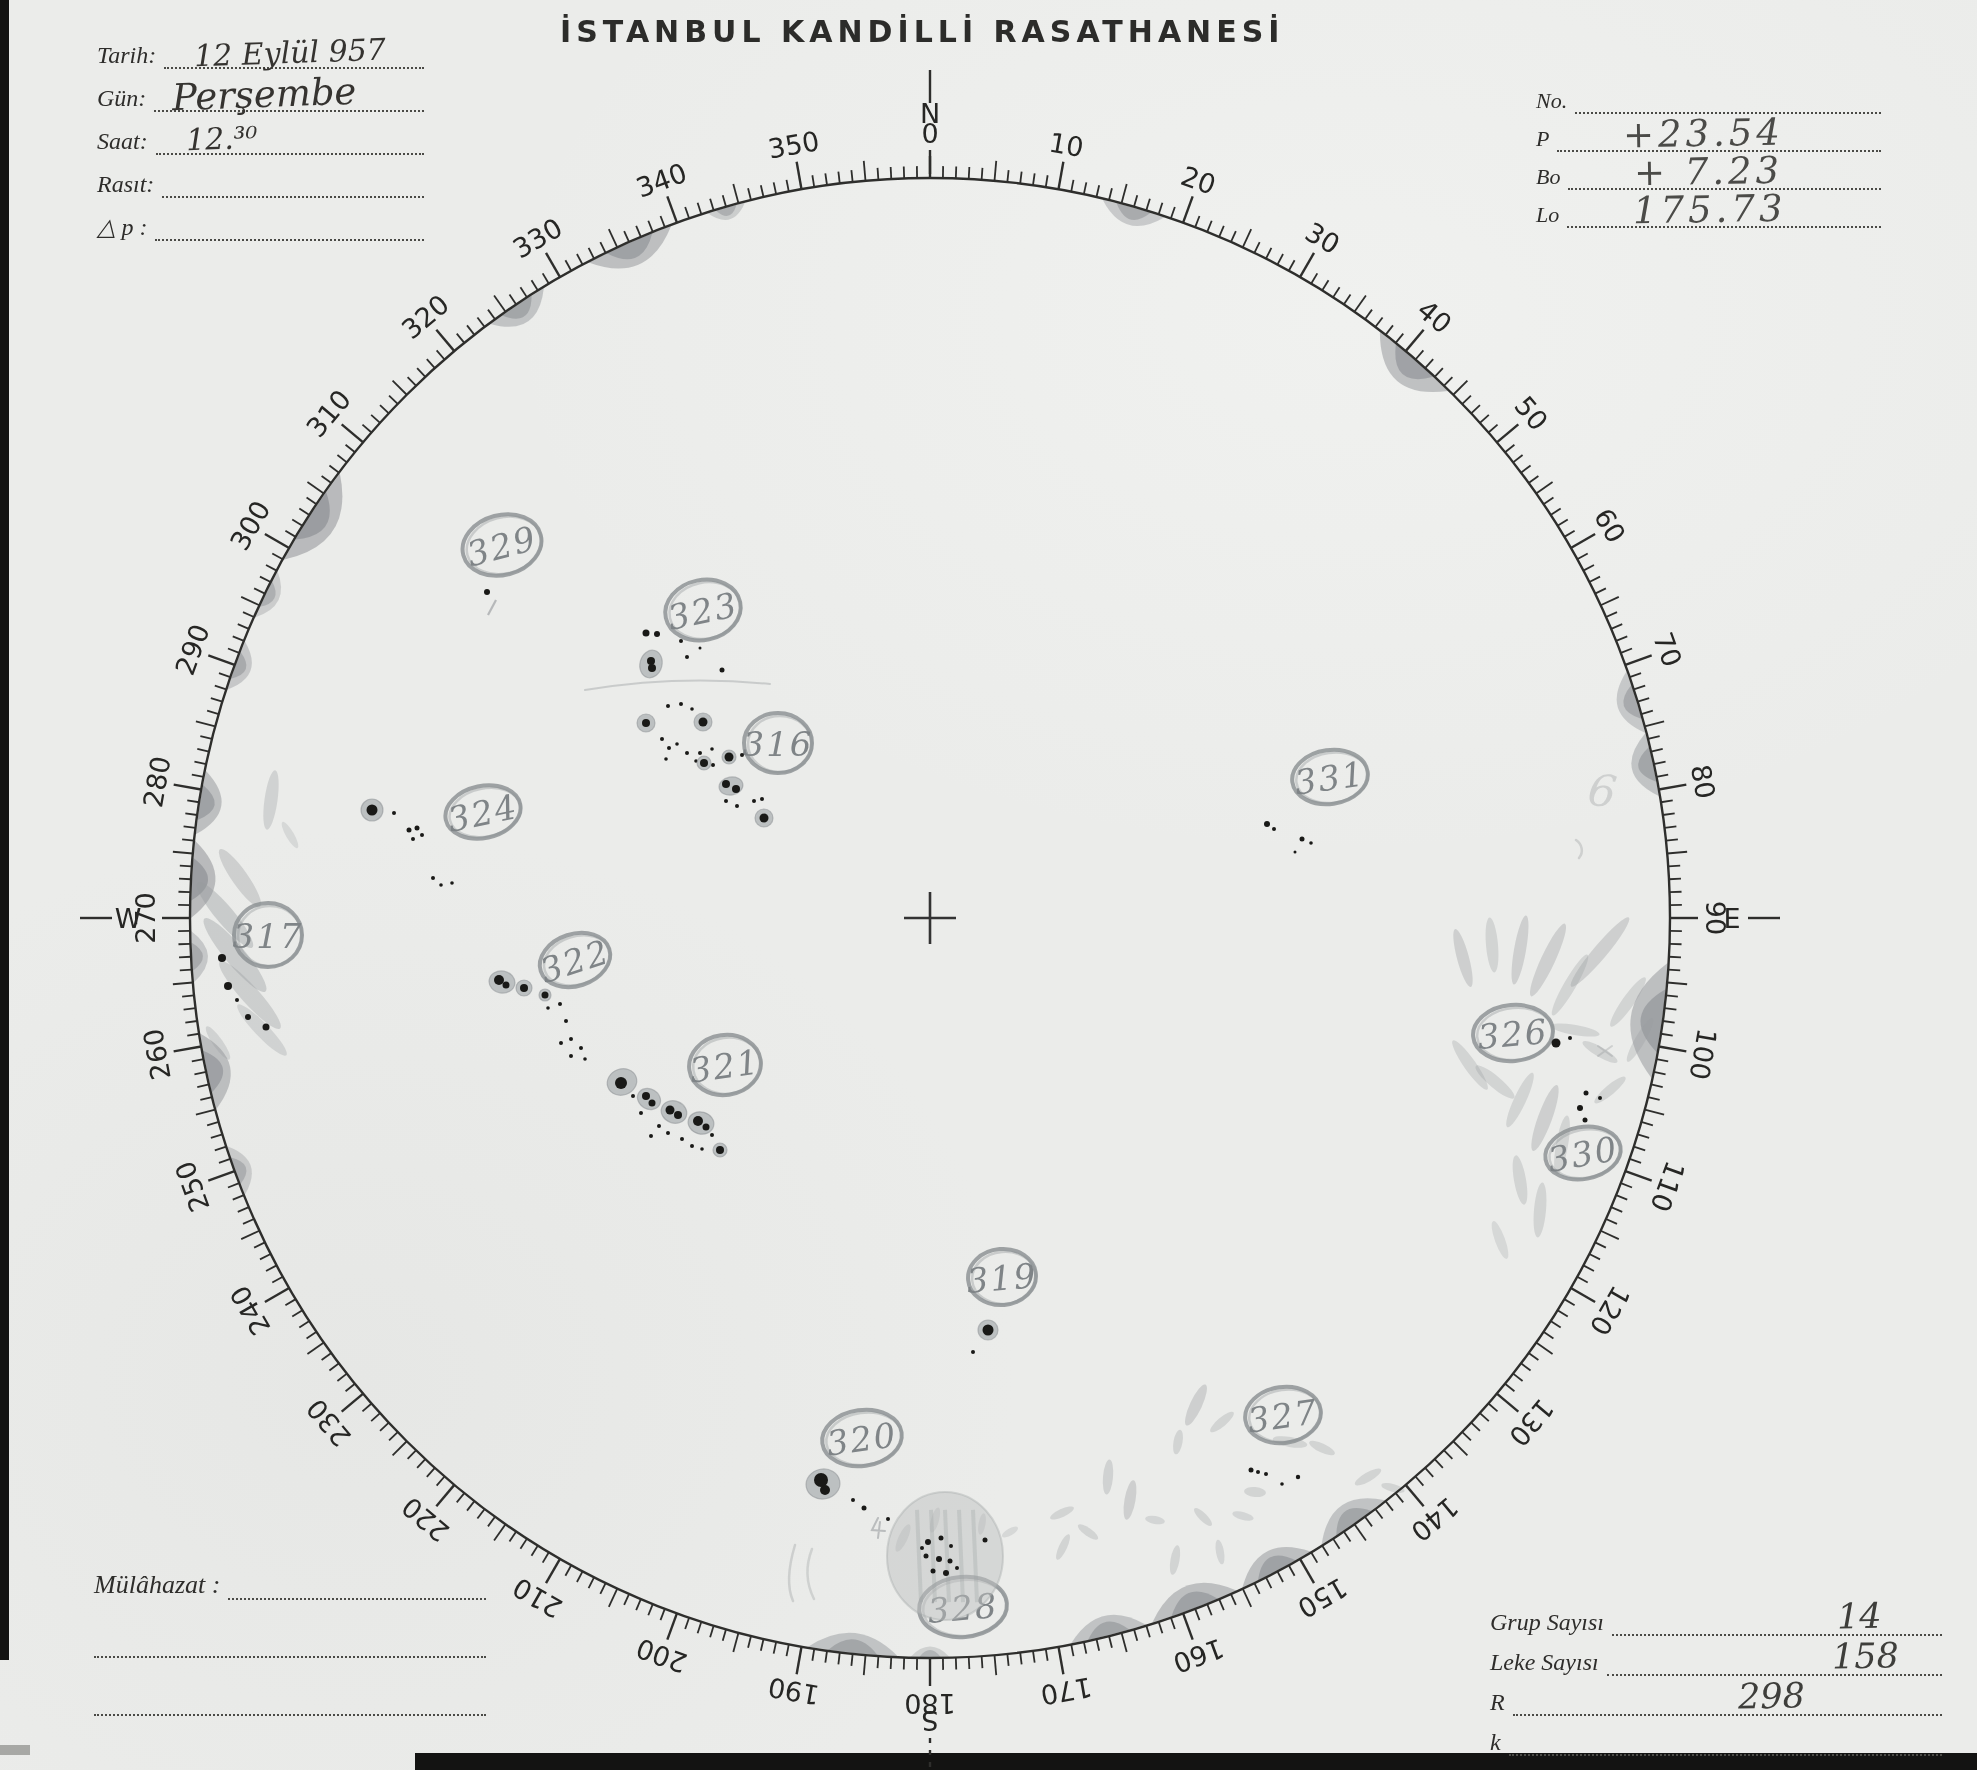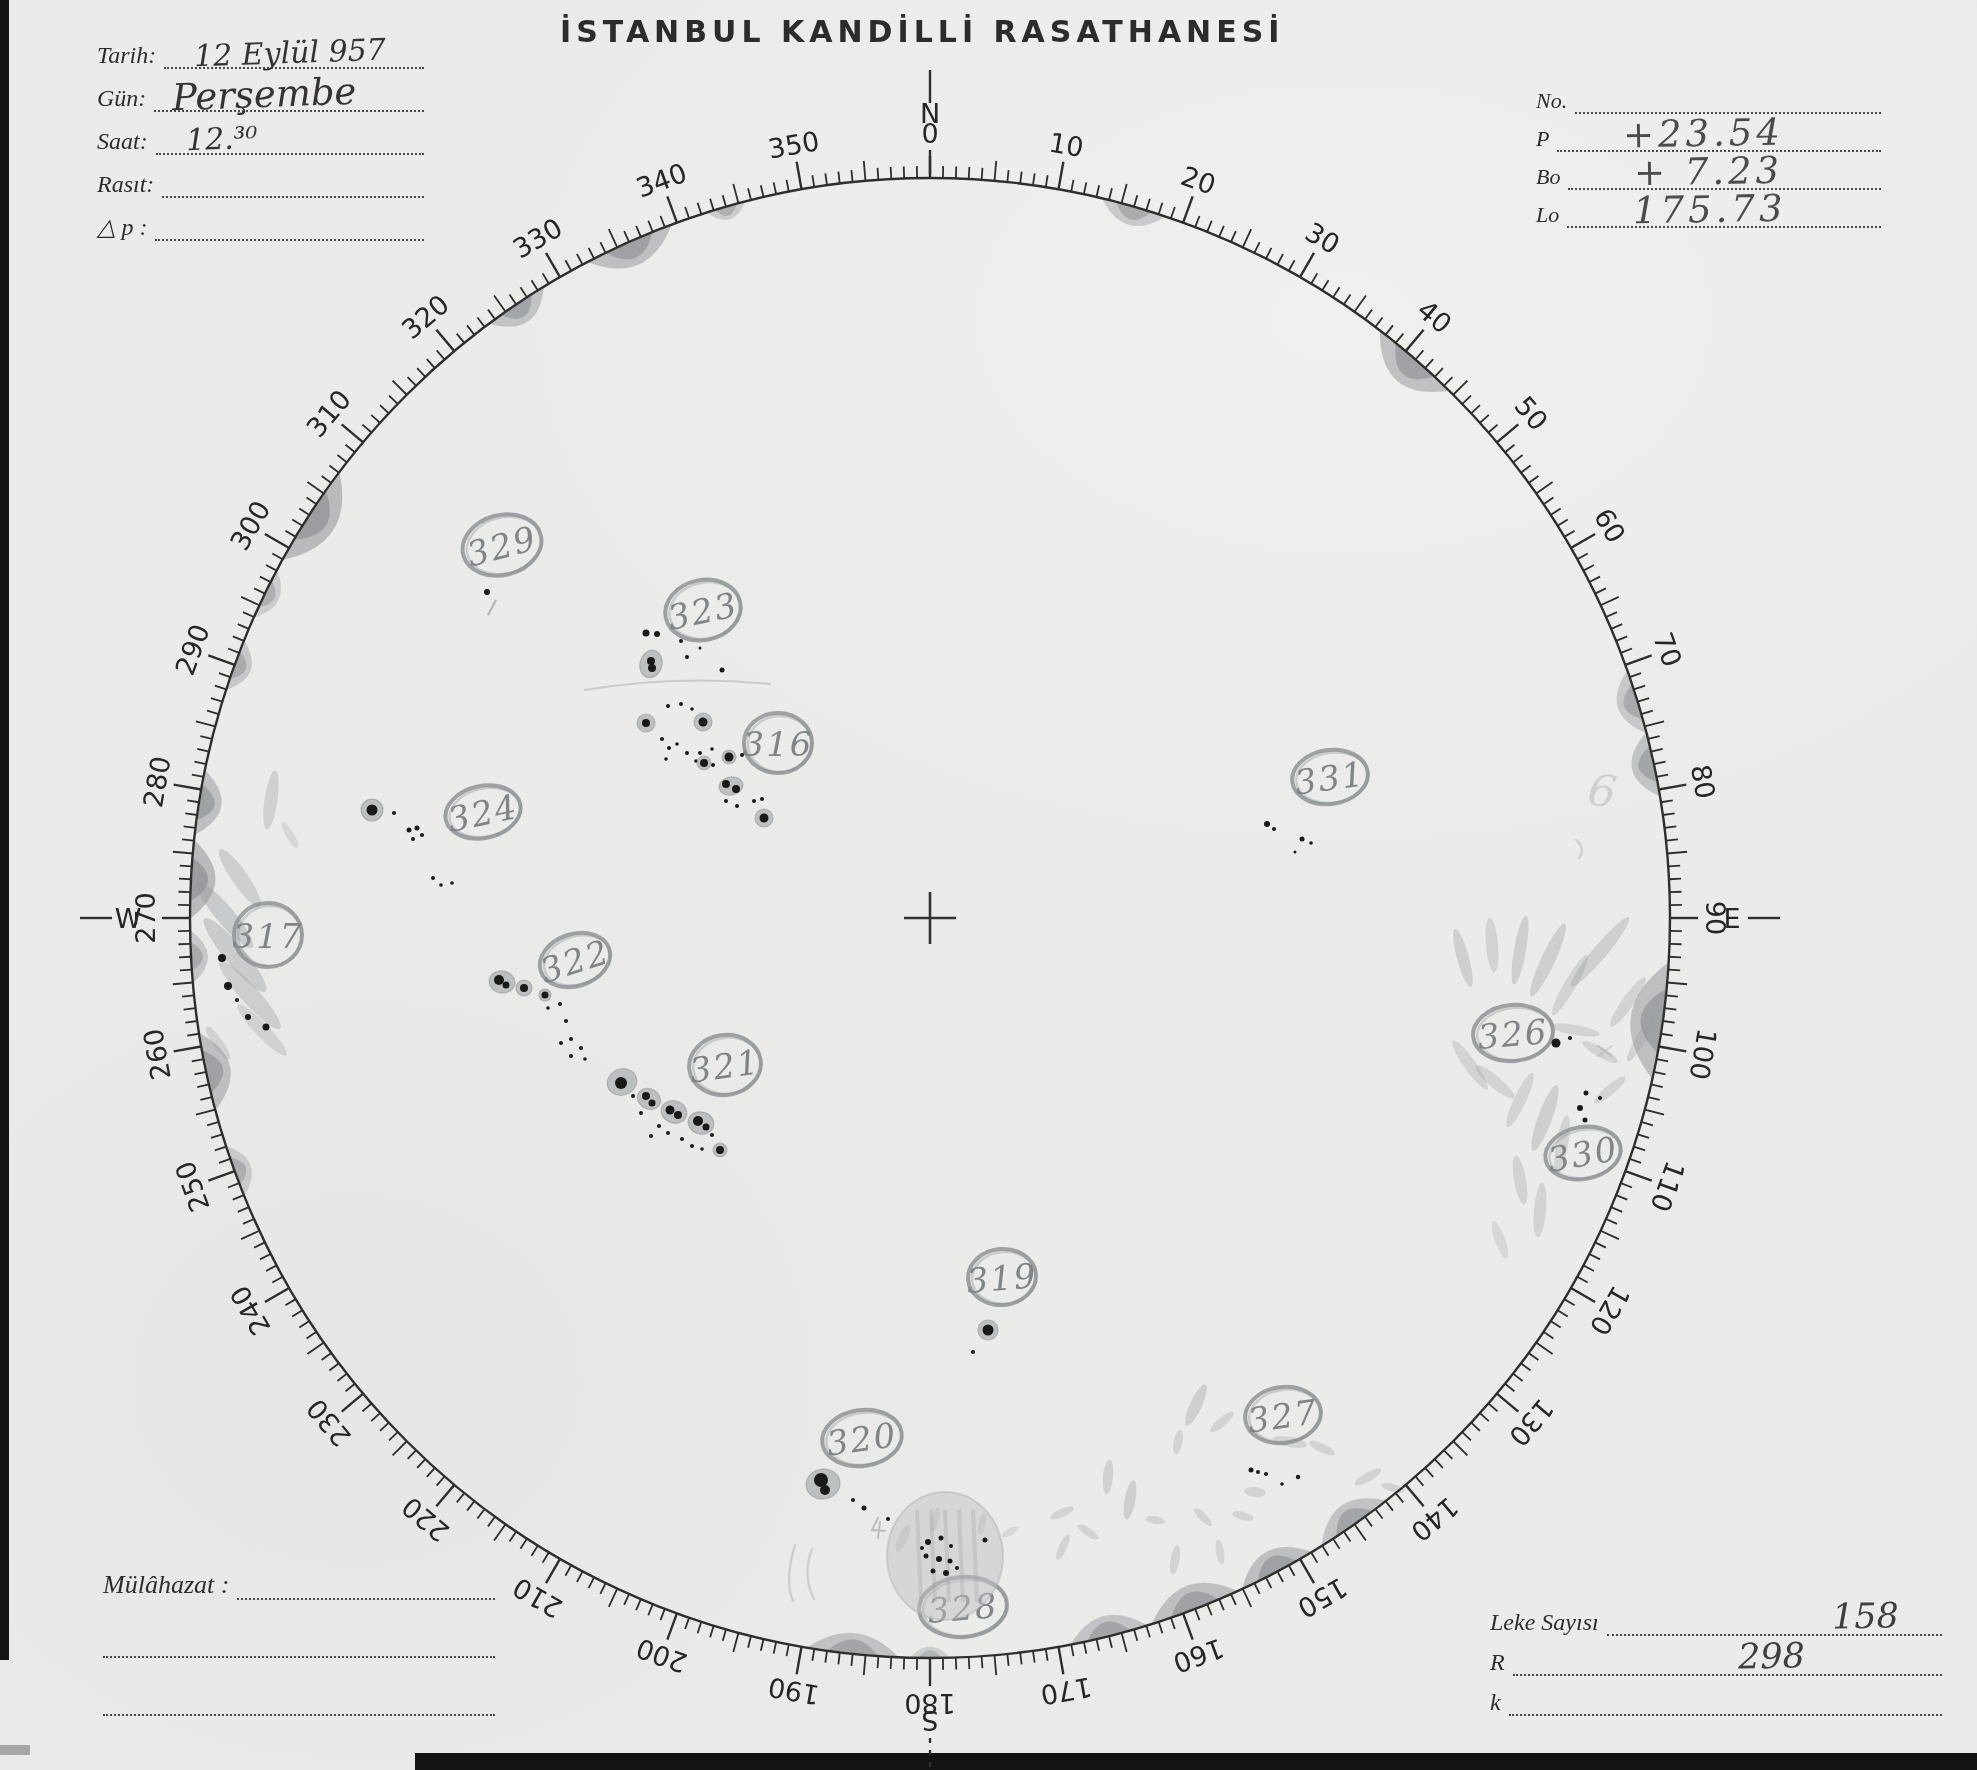--- a/index.html
+++ b/index.html
@@ -23,21 +23,21 @@
   .dotline{flex:1;border-bottom:2.5px dotted #4a4a46;position:relative;height:6px;}
   .hw{position:absolute;white-space:nowrap;font-family:"DejaVu Serif",serif;font-style:italic;}
   .form-tl{left:86px;top:26px;width:338px;}
   .form-tl .row{height:43px;margin-left:11px;}
   .form-tl .hw{left:30px;bottom:-3px;font-size:30px;color:#353330;transform:rotate(-2deg);}
   .form-tl .row:nth-child(2) .hw{font-size:37px;left:18px;bottom:-6px;}
   .form-tr{left:1512px;top:76px;width:345px;margin-left:24px;}
   .form-tr .row{height:38px;}
   .form-tr .lbl{font-size:22px;}
   .form-tr .hw{left:66px;bottom:-5px;font-size:37px;color:#4b4b48;letter-spacing:4px;transform:rotate(-1deg);}
-  .form-bl{left:103px;top:1566px;width:392px;}
+  .form-bl{left:94px;top:1566px;width:392px;}
   .form-bl .row{height:34px;}
   .form-bl .row.spacer{height:58px;}
   .form-bl .lbl{font-size:26px;}
   .form-br{left:1490px;top:1596px;width:452px;}
   .form-br .row{height:40px;}
   .form-br .lbl{font-size:24px;}
   .form-br .hw{left:225px;bottom:-2px;font-size:35px;color:#3e3e3b;transform:rotate(-1deg);}
   svg{position:absolute;left:0;top:0;}
   .dgt{font-family:"DejaVu Sans",sans-serif;font-size:27px;fill:#262624;}
   .hwnum{font-family:"DejaVu Serif",serif;font-style:italic;font-size:34px;fill:#7f8487;letter-spacing:2px;}
@@ -119,20 +119,26 @@
     </div>
   <div class="row spacer">
         <span class="dotline"></span>
       </div>
       <div class="row spacer">
         <span class="dotline"></span>
       </div>
     </div>
 
   <div class="form form-br" id="form-br">
+      <div class="row">
+        <span class="lbl">Grup Sayısı</span>
+        <span class="dotline">
+          <span class="hw">14</span>
+        </span>
+      </div>
       <div class="row">
         <span class="lbl">Leke Sayısı</span>
         <span class="dotline">
           <span class="hw">158</span>
         </span>
       </div>
       <div class="row">
         <span class="lbl">R</span>
         <span class="dotline">
           <span class="hw">298</span>

